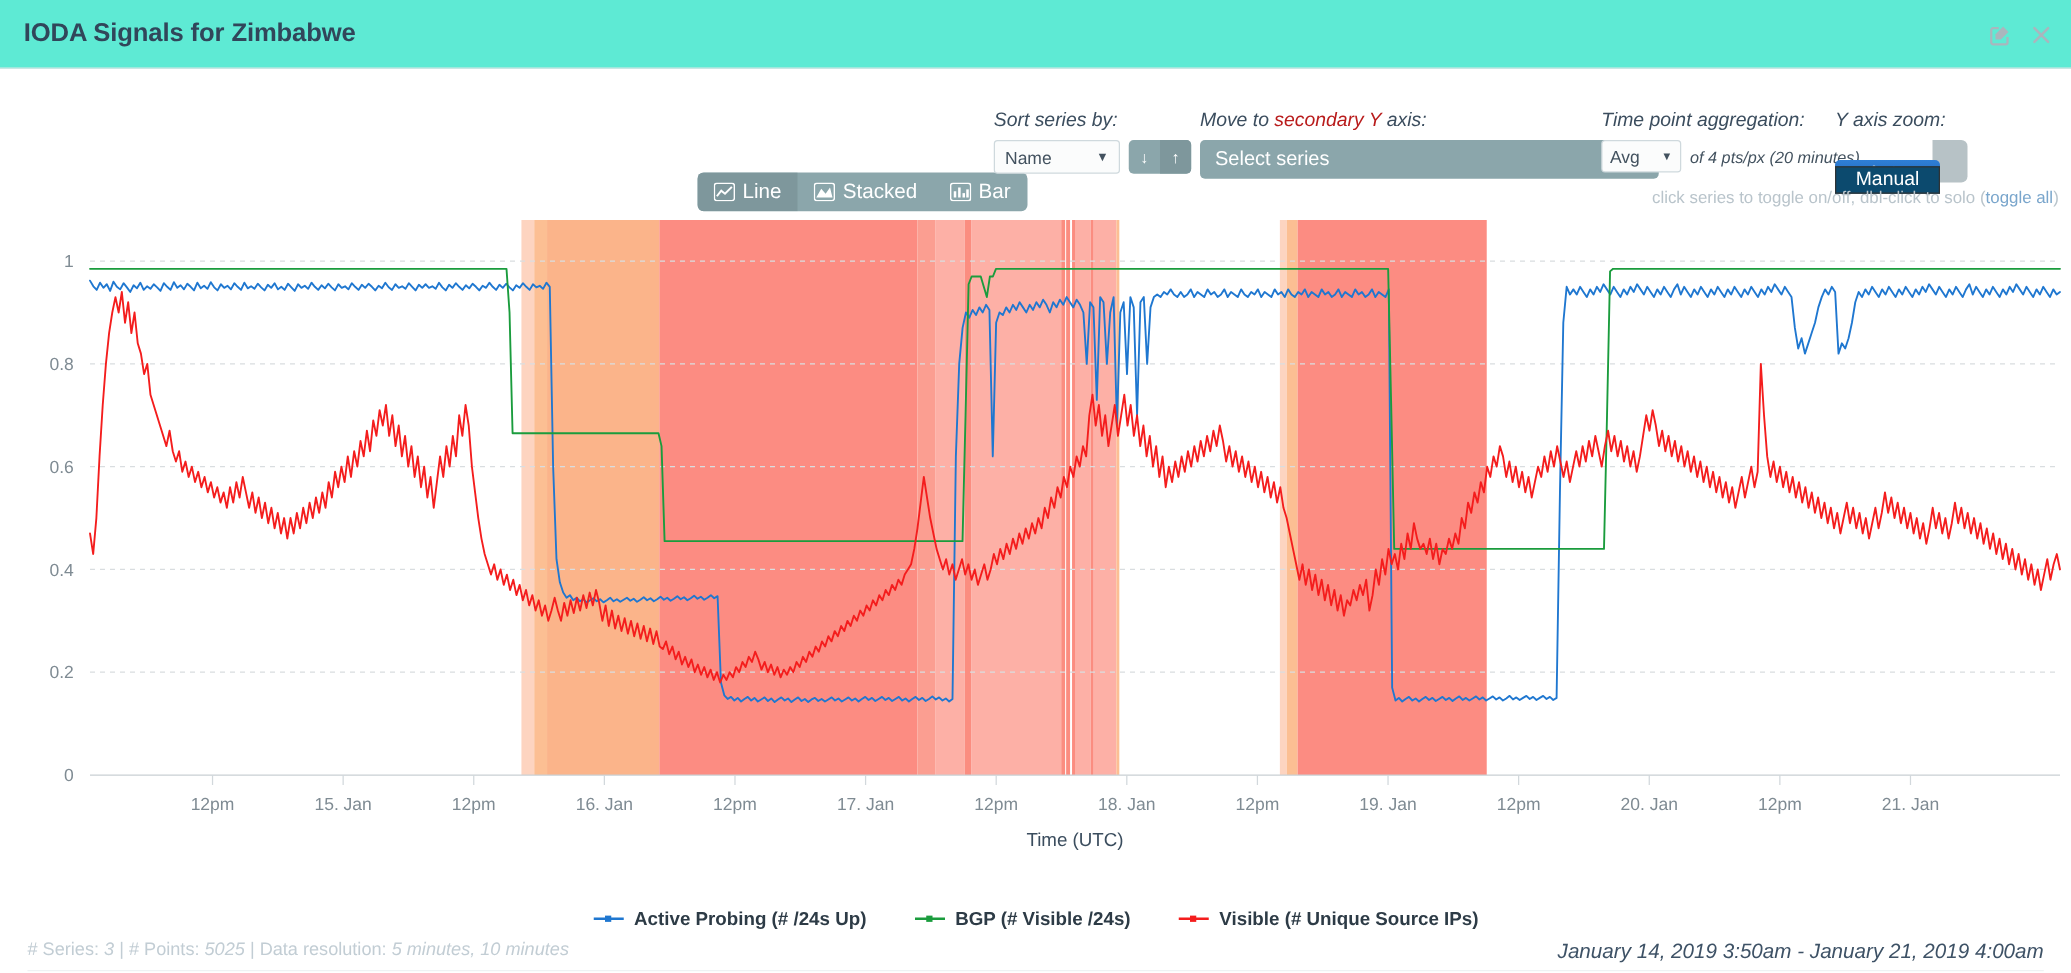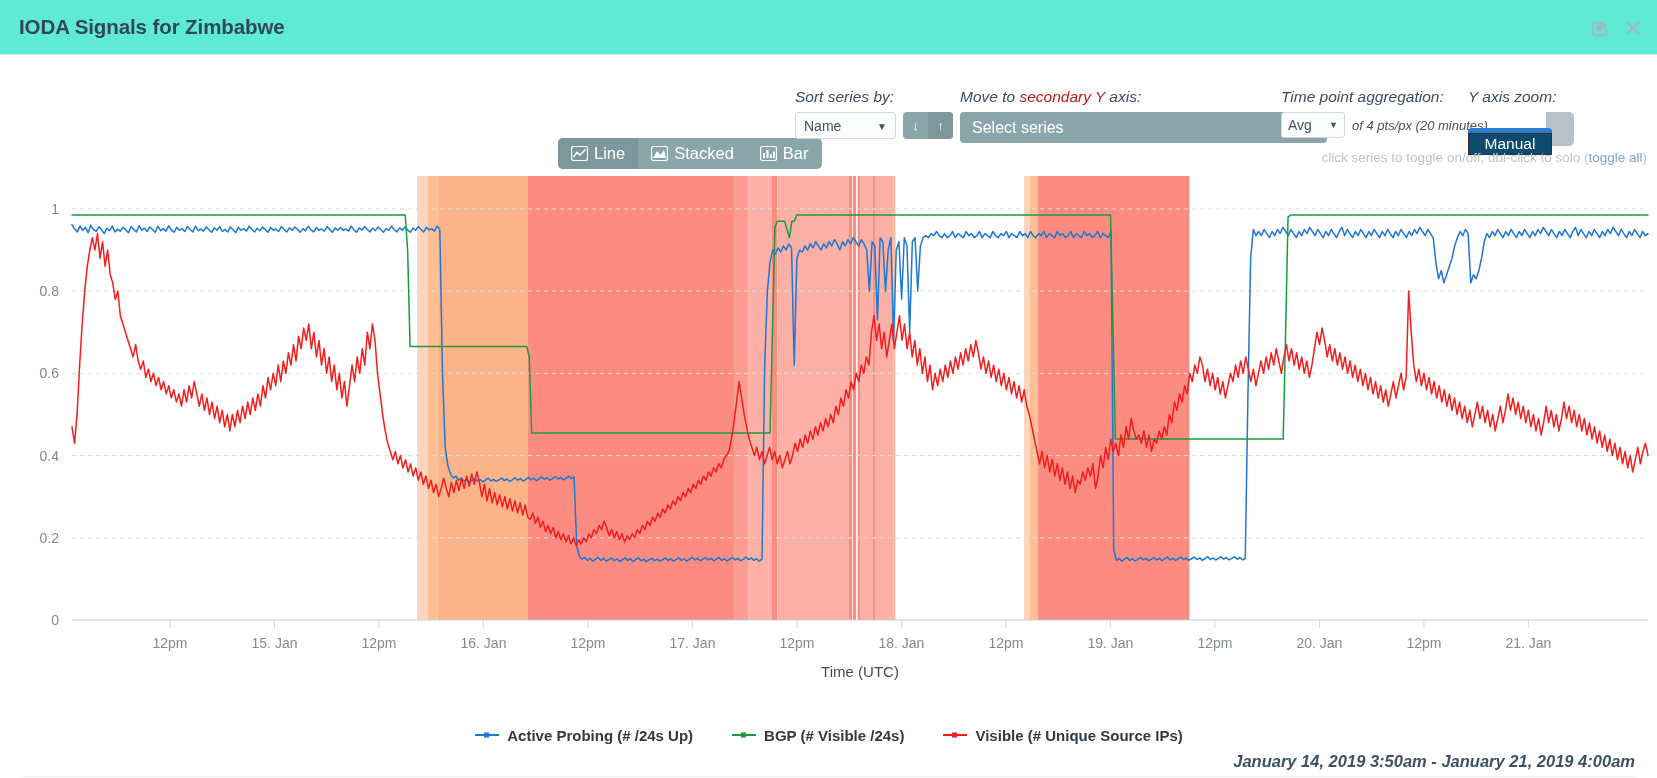--- a/index.html
+++ b/index.html
@@ -200,21 +200,21 @@
     position: absolute; left: 0; top: 752px;
     width: 1657px; height: 26px;
   }
   .footer-left {
     position: absolute; left: 22px; top: 0;
     font-size: 14.5px; color: #c2cdd4; white-space: nowrap;
   }
   .footer-left i { font-style: italic; }
   .footer-right {
     position: absolute; right: 22px; top: 0;
-    font-size: 16.5px; color: #3e5266; font-style: italic; white-space: nowrap; font-weight: bold;
+    font-size: 16.5px; color: #3e5266; font-style: italic; white-space: nowrap;
   }
   .footer-rule {
     position: absolute; left: 22px; right: 22px; top: 24px;
     height: 1px; background: #eef2f4;
   }
 
   .tick-label { font-size: 14px; fill: #7f8b93; font-family: "Liberation Sans", sans-serif; }
   .axis-title { font-size: 15px; fill: #3b4d5e; font-family: "Liberation Sans", sans-serif; }
 </style>
 </head>
@@ -410,17 +410,18 @@
         <svg width="26" height="10" viewBox="0 0 26 10">
             <line x1="1" y1="5" x2="25" y2="5" stroke="#f41d1d" stroke-width="2"></line>
             <rect x="10" y="2.5" width="5" height="5" fill="#f41d1d"></rect>
           </svg>
       </span>
       <span>Visible (# Unique Source IPs)</span>
     </div>
   </div>
 
   <div class="footer">
+    <div class="footer-left"><span># Series:</span> <i>3</i><span> | </span><span># Points:</span> <i>5025</i><span> | </span><span>Data resolution:</span> <i>5 minutes, 10 minutes</i></div>
     <div class="footer-right">January 14, 2019 3:50am - January 21, 2019 4:00am</div>
     <div class="footer-rule"></div>
   </div>
 
 </div>
 
 </body></html>

